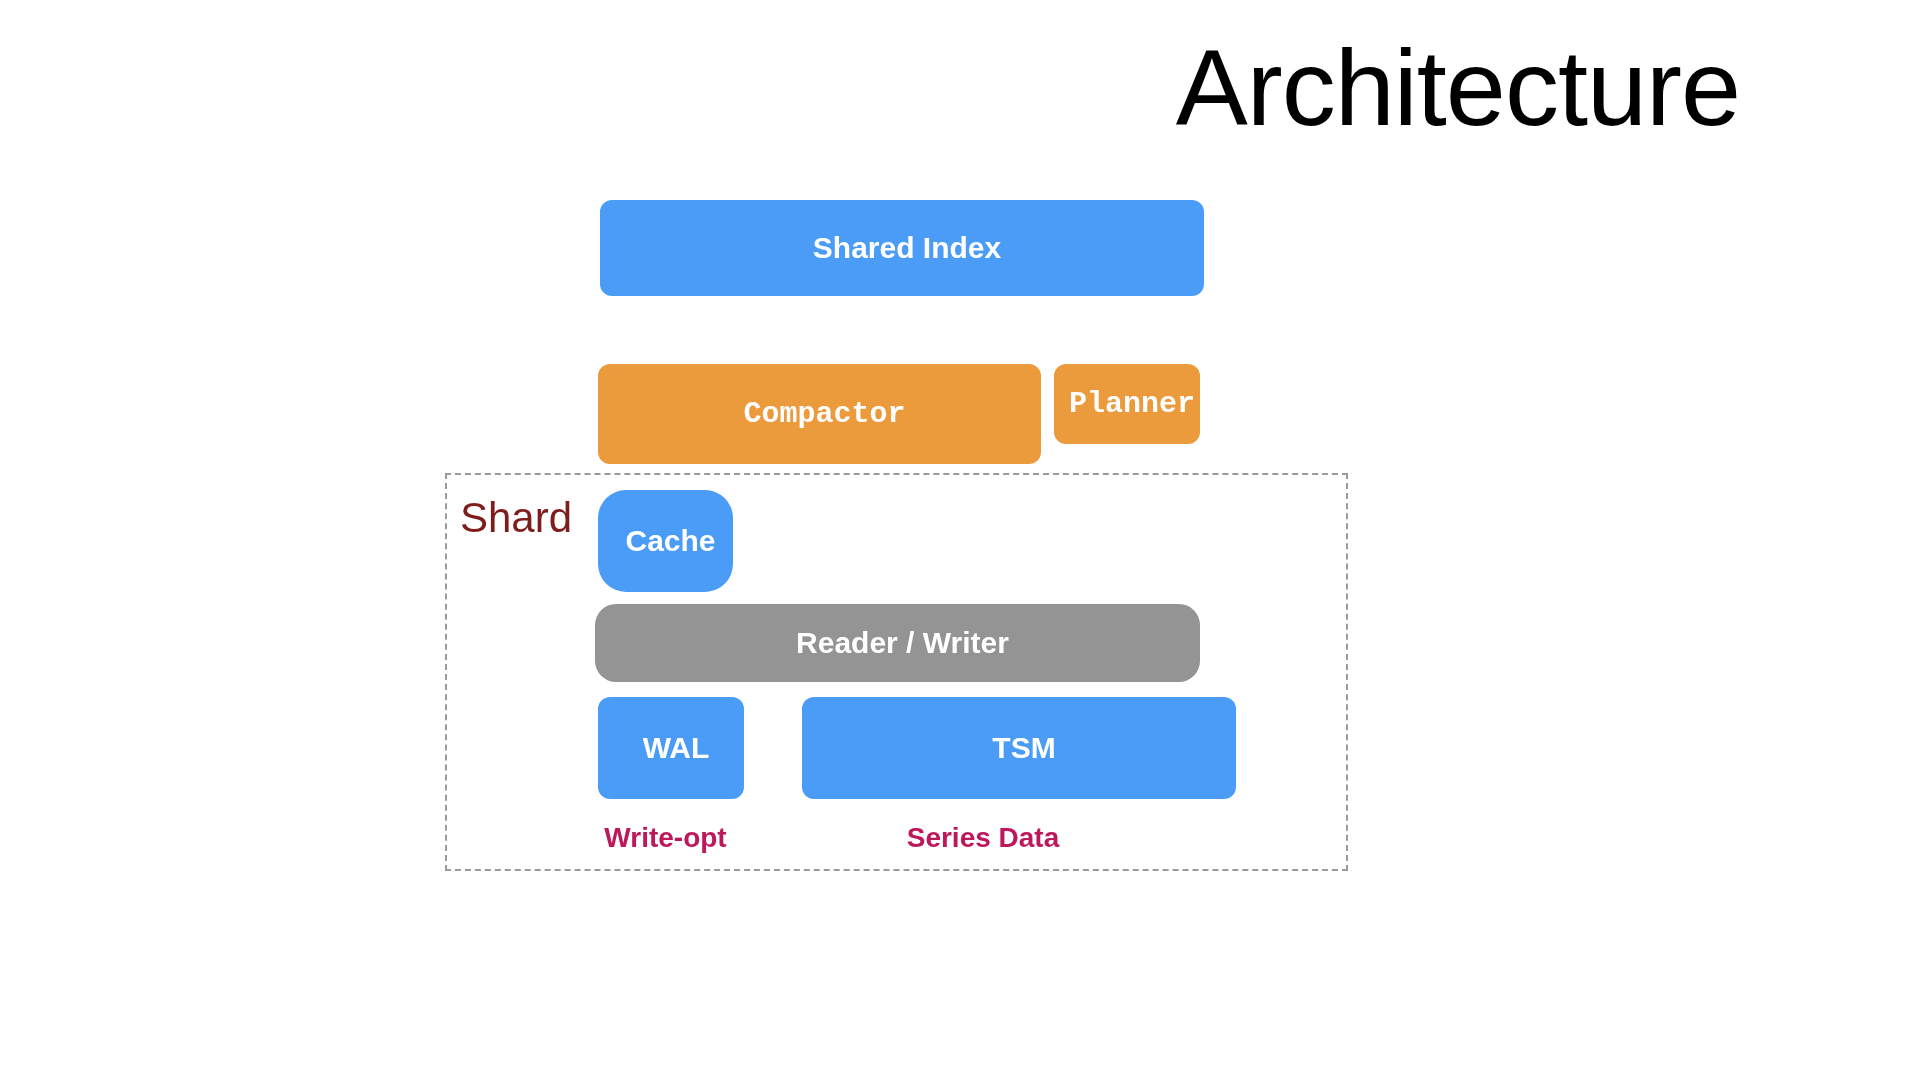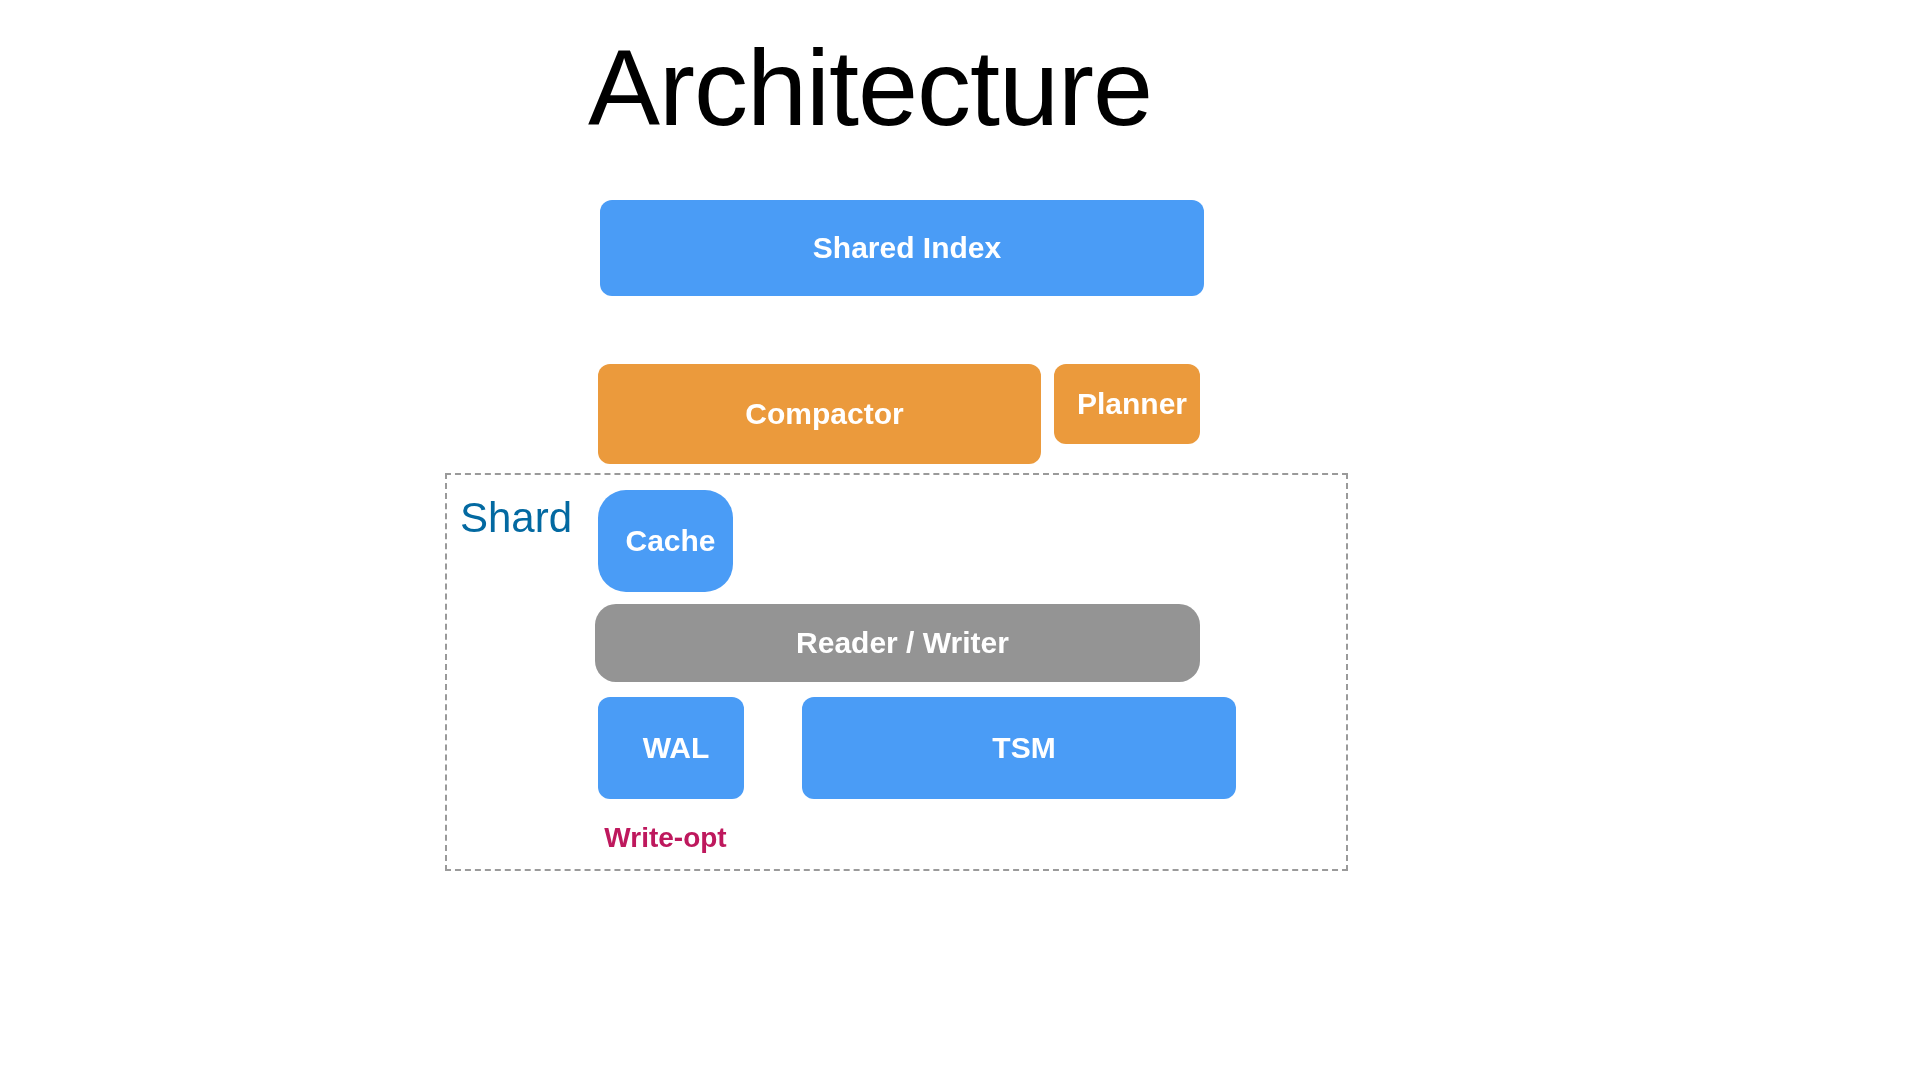--- a/index.html
+++ b/index.html
@@ -21,21 +21,21 @@
     height: 1080px;
     background: #ffffff;
   }
 
   
   .slide-title {
     position: absolute;
     left: 0;
     top: 28px;
     width: 1740px;
-    text-align: center;
+    text-align: right;
     font-family: "Liberation Sans", sans-serif;
     font-weight: 300;
     font-size: 108px;
     line-height: 1.12;
     letter-spacing: -1px;
     color: #000000;
     white-space: nowrap;
   }
 
   
@@ -49,21 +49,21 @@
     font-family: "Liberation Sans", sans-serif;
     font-weight: bold;
     text-align: center;
     white-space: nowrap;
     padding-left: 10px;
   }
   .node.rounded { border-radius: 12px; }
   .node.square  { border-radius: 0; }
 
   .blue   { background: #4a9cf6; }
-  .orange { background: #eb9a3c; }
+  .orange { background: #eb9a3c; font-family: Liberation Mono, monospace; }
   .gray   { background: #949494; }
 
   
   #shared-index {
     left: 600px;  top: 200px;
     width: 604px; height: 96px;
     font-size: 30px;
   }
   #compactor {
     left: 598px;  top: 364px;
@@ -85,21 +85,21 @@
     border: 2px dashed #9a9a9a;
     background: transparent;
   }
   #shard-label {
     position: absolute;
     left: 460px; top: 495px;
     font-family: "Liberation Sans", sans-serif;
     font-weight: 400;
     font-size: 42px;
     line-height: 1.1;
-    color: #0369a1;
+    color: #7f1d1d;
     white-space: nowrap;
   }
 
   #cache {
     left: 598px; top: 490px;
     width: 135px; height: 102px;
     font-size: 30px;
     border-radius: 28px;
   }
   #reader-writer {
@@ -159,14 +159,15 @@
   <div id="cache" class="node rounded blue">Cache</div>
 
   <div id="reader-writer" class="node square gray">Reader / Writer</div>
 
   <div id="wal" class="node rounded blue">WAL</div>
 
   <div id="tsm" class="node rounded blue">TSM</div>
 
   <div id="caption-write-opt" class="caption">Write-opt</div>
 
+  <div id="caption-series-data" class="caption">Series Data</div>
 
 </div>
 
 </body></html>

